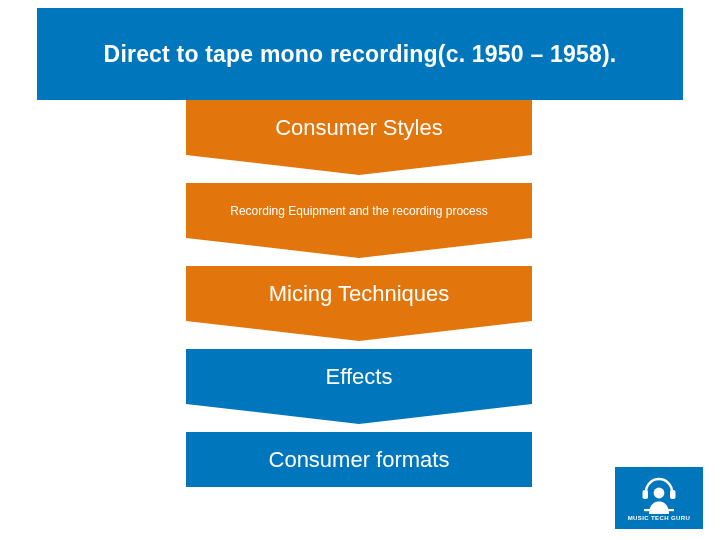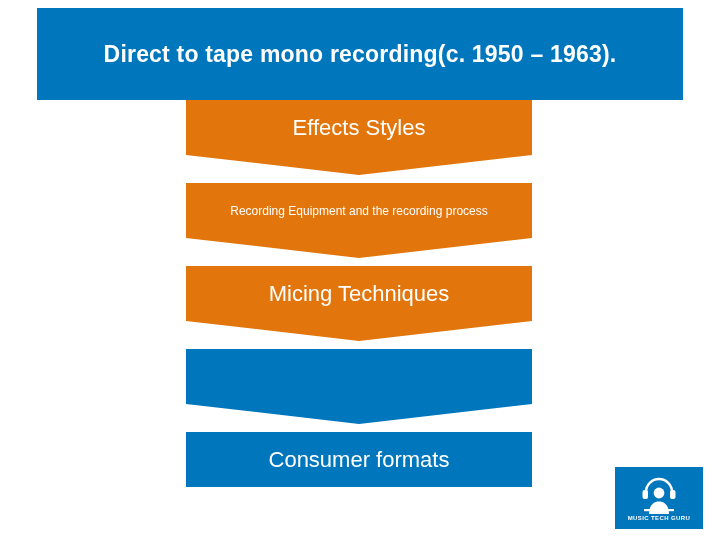--- a/index.html
+++ b/index.html
@@ -109,26 +109,26 @@
     margin-top: 1px;
     font-weight: bold;
     white-space: nowrap;
   }
 </style>
 </head>
 <body>
 
 <div id="title-banner">
   <div class="title-line">Direct to tape mono recording</div>
-  <div class="title-line">(c. 1950 – 1963).</div>
+  <div class="title-line">(c. 1950 – 1958).</div>
 </div>
 
 <div id="chevron-stack">
     <div class="chevron-row size-lg" style="background: rgb(226, 117, 11);">
-      <div class="label">Effects Styles</div>
+      <div class="label">Consumer Styles</div>
       <div class="chevron-tail">
         <svg width="346" height="20" viewBox="0 0 346 20" xmlns="http://www.w3.org/2000/svg">
           <polygon points="0,0 346,0 173,20" fill="#e2750b"></polygon>
         </svg>
       </div>
     </div>
     <div class="chevron-row size-sm" style="background: rgb(226, 117, 11);">
       <div class="label">Recording Equipment and the recording process</div>
       <div class="chevron-tail">
         <svg width="346" height="20" viewBox="0 0 346 20" xmlns="http://www.w3.org/2000/svg">
@@ -138,20 +138,21 @@
     </div>
     <div class="chevron-row size-lg" style="background: rgb(226, 117, 11); justify-content: center;">
       <div class="label">Micing Techniques</div>
       <div class="chevron-tail">
         <svg width="346" height="20" viewBox="0 0 346 20" xmlns="http://www.w3.org/2000/svg">
           <polygon points="0,0 346,0 173,20" fill="#e2750b"></polygon>
         </svg>
       </div>
     </div>
     <div class="chevron-row size-lg" style="background: rgb(0, 118, 189);">
+      <div class="label">Effects</div>
       <div class="chevron-tail">
         <svg width="346" height="20" viewBox="0 0 346 20" xmlns="http://www.w3.org/2000/svg">
           <polygon points="0,0 346,0 173,20" fill="#0076bd"></polygon>
         </svg>
       </div>
     </div>
     <div class="chevron-row size-lg" style="background: rgb(0, 118, 189);">
       <div class="label">Consumer formats</div>
     </div>
   </div>

